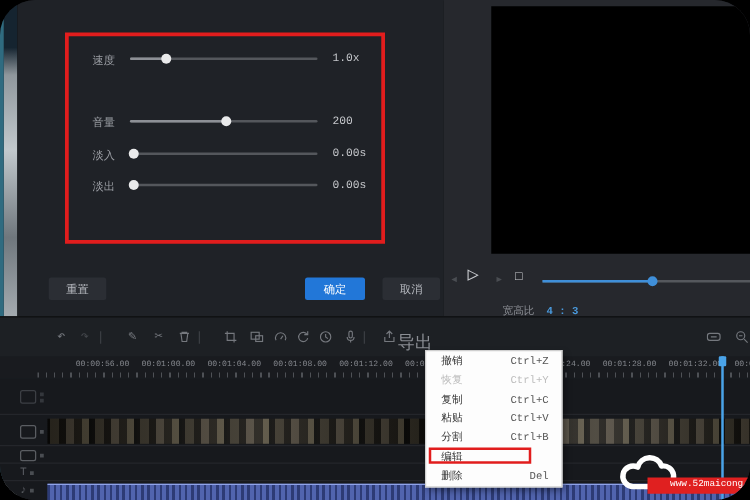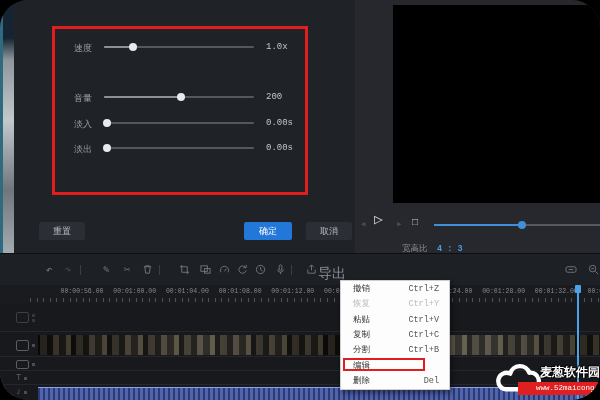--- a/index.html
+++ b/index.html
@@ -284,45 +284,44 @@
   <div class="abs cmenu" id="cmenu">
       <div class="mi">
         <span>撤销</span>
         <span class="sc">Ctrl+Z</span>
       </div>
       <div class="mi disabled">
         <span>恢复</span>
         <span class="sc">Ctrl+Y</span>
       </div>
       <div class="mi">
+        <span>复制</span>
+        <span class="sc">Ctrl+C</span>
+      </div>
+      <div class="mi">
         <span>粘贴</span>
         <span class="sc">Ctrl+V</span>
-      </div>
-      <div class="mi">
-        <span>复制</span>
-        <span class="sc">Ctrl+C</span>
       </div>
       <div class="mi">
         <span>分割</span>
         <span class="sc">Ctrl+B</span>
       </div>
       <div class="mi">
         <span>编辑</span>
         <span class="sc"></span>
         <span class="hlbox"></span>
       </div>
       <div class="mi">
         <span>删除</span>
         <span class="sc">Del</span>
       </div>
     </div>
 
   <div class="abs wm">
     <svg class="wm-cloud" width="52" height="40" viewBox="0 0 60 46">
       <path d="M17 36 a9.5 9.5 0 1 1 4-18 a11.5 11.5 0 0 1 22-1 a8.5 8.5 0 1 1 3 19 z" fill="none" stroke="#ffffff" stroke-width="5" stroke-linejoin="round"></path>
     </svg>
-    <div class="wm-title">麦葱软件园</div>
     <div class="wm-strip">
       <div class="wm-url">www.52maicong.com</div>
     </div>
   </div>
 
 </div>
 
 </body></html>

